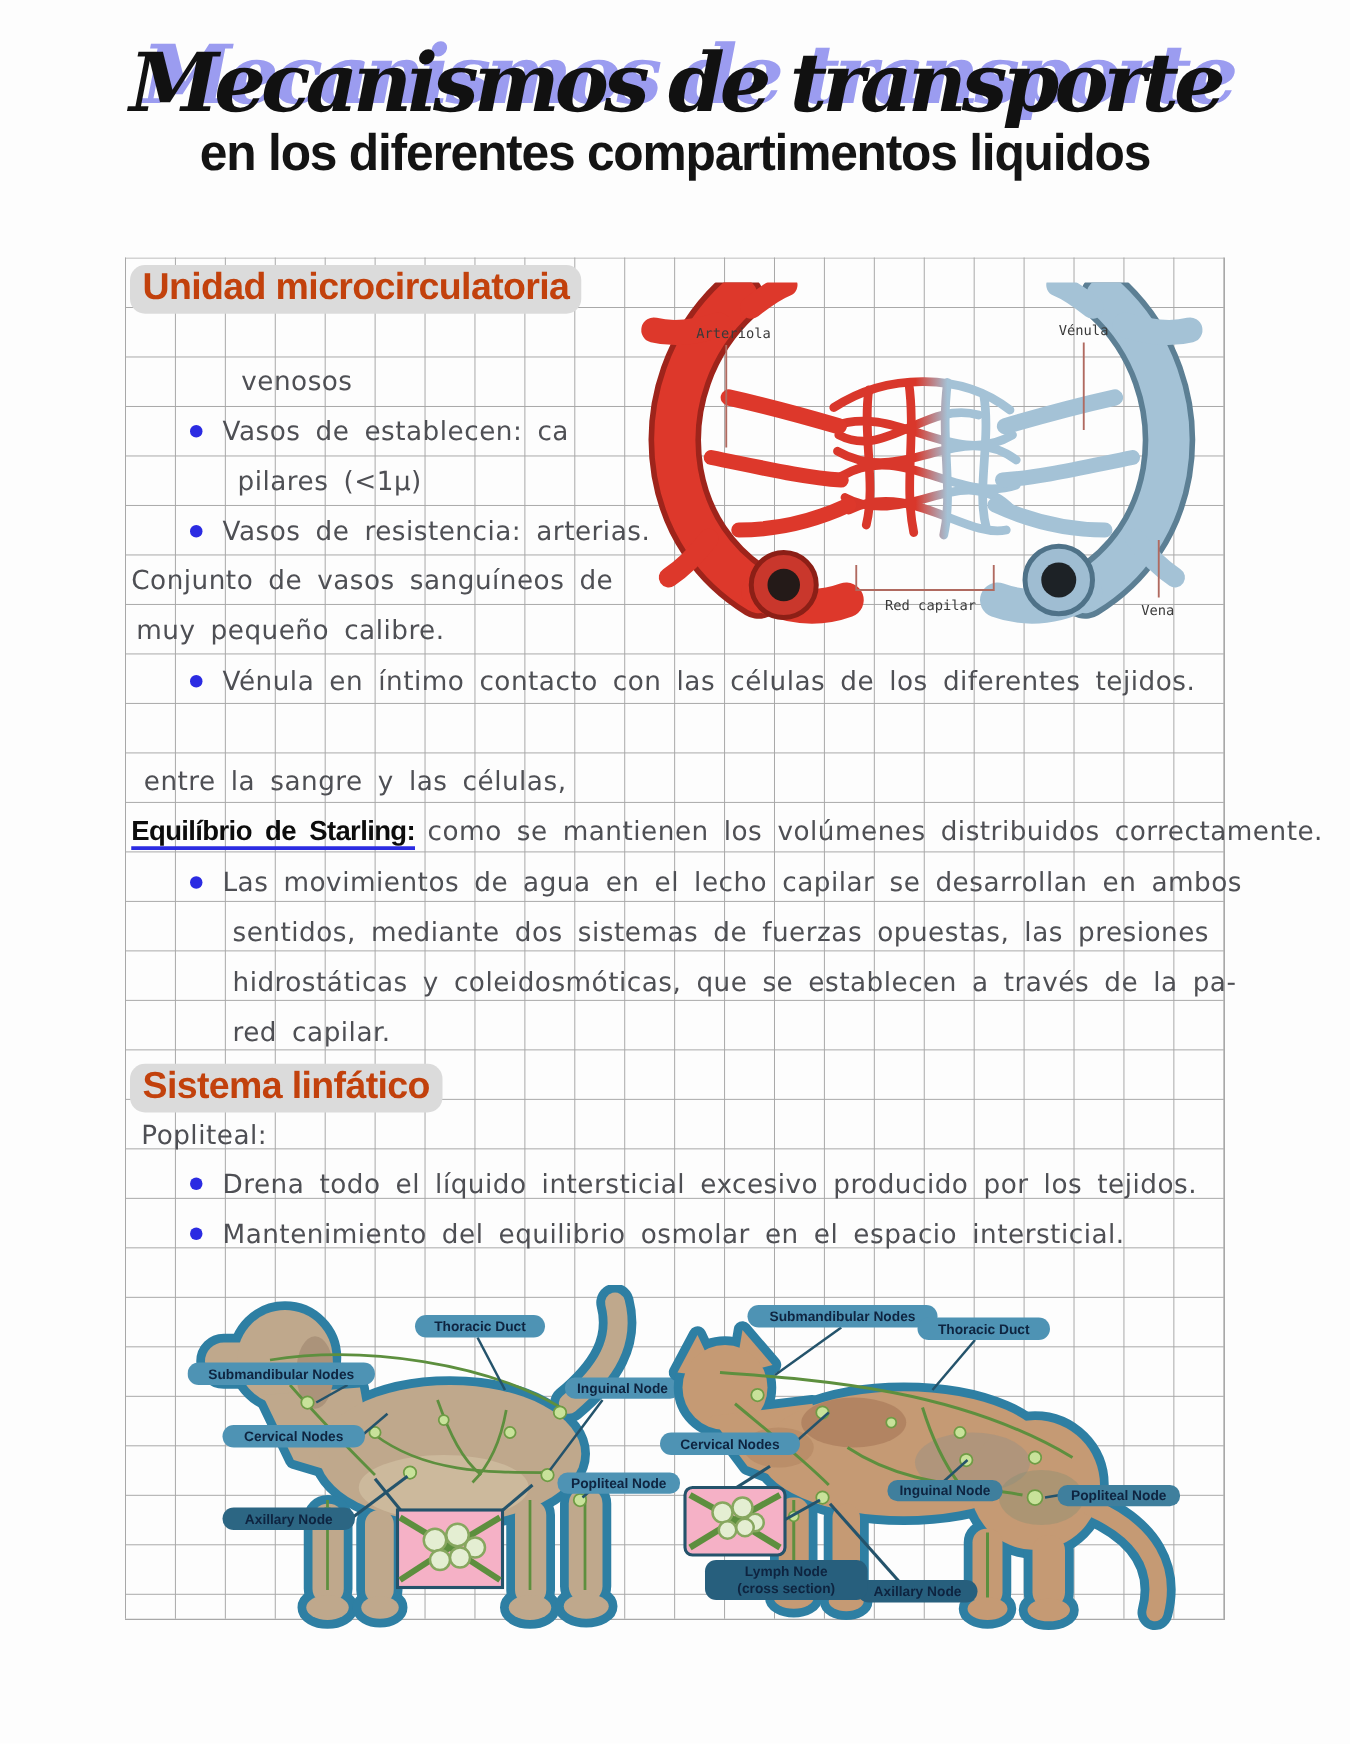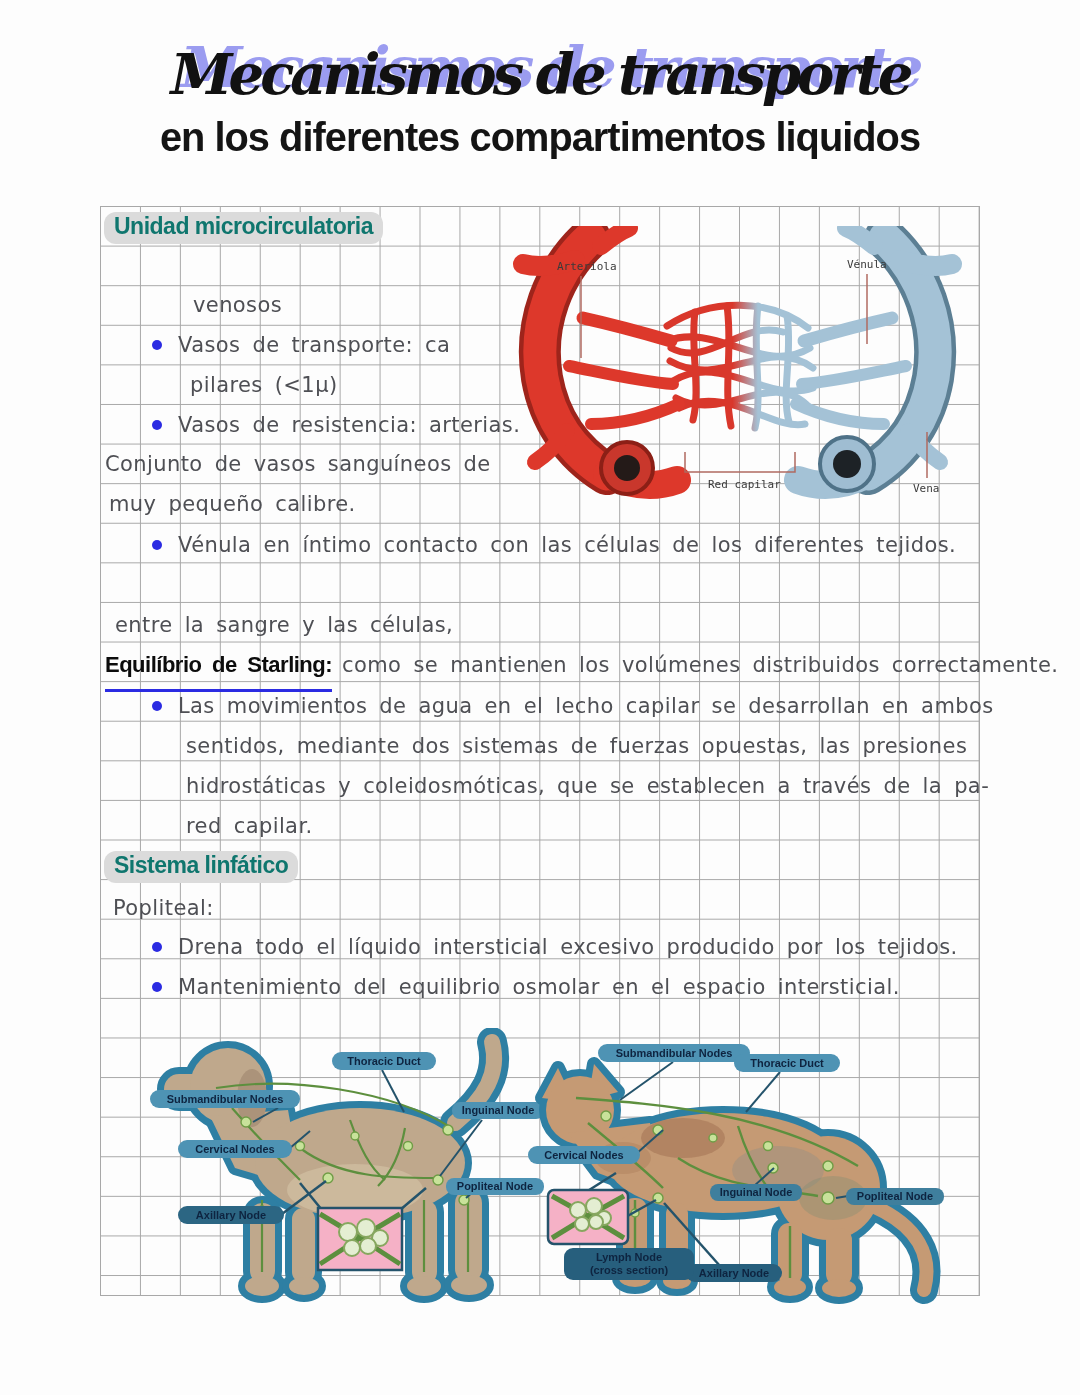--- a/index.html
+++ b/index.html
@@ -1,43 +1,43 @@
 <!DOCTYPE html>
 <html><head>
 <meta charset="utf-8">
 <style>
   html,body{margin:0;padding:0;background:#ffffff;}
   .page{position:relative;width:1080px;height:1395px;background:#fdfdfd;overflow:hidden;
         font-family:"Liberation Sans",sans-serif;}
 
   
   .title-block{position:absolute;top:34px;left:0;width:100%;text-align:center;}
-  .main-title{margin:12px;font-family:"DejaVu Serif",serif;font-style:italic;font-weight:bold;
-      font-size:56px;line-height:1.02;letter-spacing:-4px;color:#111;
+  .main-title{margin:0;font-family:"DejaVu Serif",serif;font-style:italic;font-weight:bold;
+      font-size:65px;line-height:1.02;letter-spacing:-4px;color:#111;
       text-shadow:10px -7px 0 #9b9cf0;}
   .sub-title{margin:0;font-family:"Liberation Sans",sans-serif;font-weight:bold;
       font-size:41px;line-height:1.1;letter-spacing:-1px;color:#141414;transform:scaleX(.97);}
 
   
   .grid-paper{position:absolute;left:100px;top:206px;width:879px;height:1089px;
       background-image:linear-gradient(to right,#a8a8a8 1px,transparent 1px),
                        linear-gradient(to bottom,#a8a8a8 1px,transparent 1px);
       background-size:39.95px 39.6px;
       border-right:1px solid #a8a8a8;border-bottom:1px solid #a8a8a8;}
 
   
   .line{position:absolute;font-family:"DejaVu Sans",sans-serif;font-size:21px;color:#4e4f54;
       letter-spacing:.4px;word-spacing:5px;white-space:nowrap;z-index:3;}
   .dot{display:inline-block;width:10px;height:10px;border-radius:50%;background:#2b2be2;
       margin-right:16px;vertical-align:2px;}
   .hl-pill{position:absolute;background:#dbdbdb;border-radius:12px;padding:1px 10px 4px;
-      font-family:"Liberation Sans",sans-serif;font-weight:bold;font-size:23px;color:#0f766e;
+      font-family:"Liberation Sans",sans-serif;font-weight:bold;font-size:30px;color:#c2410c;
       letter-spacing:-.5px;z-index:3;}
   .lead{font-family:"Liberation Sans",sans-serif;font-weight:bold;font-size:22px;color:#0c0c0c;
-      letter-spacing:-.5px;border-bottom:3px solid #2b2be2;padding-bottom:12px;margin-right:10px;}
+      letter-spacing:-.5px;border-bottom:3px solid #2b2be2;padding-bottom:0;margin-right:10px;}
 
   .figure{position:absolute;z-index:2;}
   .diag-label{font-family:"DejaVu Sans Mono",monospace;font-size:11px;fill:#3a3a3a;}
   .pill-text{font-family:"Liberation Sans",sans-serif;font-weight:bold;font-size:11px;fill:#0e2440;}
 </style>
 </head>
 <body>
 
 <div class="page">
 
@@ -46,21 +46,21 @@
     <h2 class="sub-title">en los diferentes compartimentos liquidos</h2>
   </div>
 
   <div class="grid-paper"></div>
 
   <div class="hl-pill" style="top:212px;left:104px">Unidad microcirculatoria</div>
 
   <div class="line" style="top:293px;left:193px">
     <span>venosos</span></div>
   <div class="line" style="top:333px;left:152px">
-    <span class="dot"></span><span>Vasos de transporte: ca</span></div>
+    <span class="dot"></span><span>Vasos de establecen: ca</span></div>
   <div class="line" style="top:373px;left:190px">
     <span>pilares (&lt;1μ)</span></div>
   <div class="line" style="top:413px;left:152px">
     <span class="dot"></span><span>Vasos de resistencia: arterias.</span></div>
 
   <div class="line" style="top:452px;left:105px">
     <span>Conjunto de vasos sanguíneos de</span></div>
   <div class="line" style="top:492px;left:109px">
     <span>muy pequeño calibre.</span></div>
 

